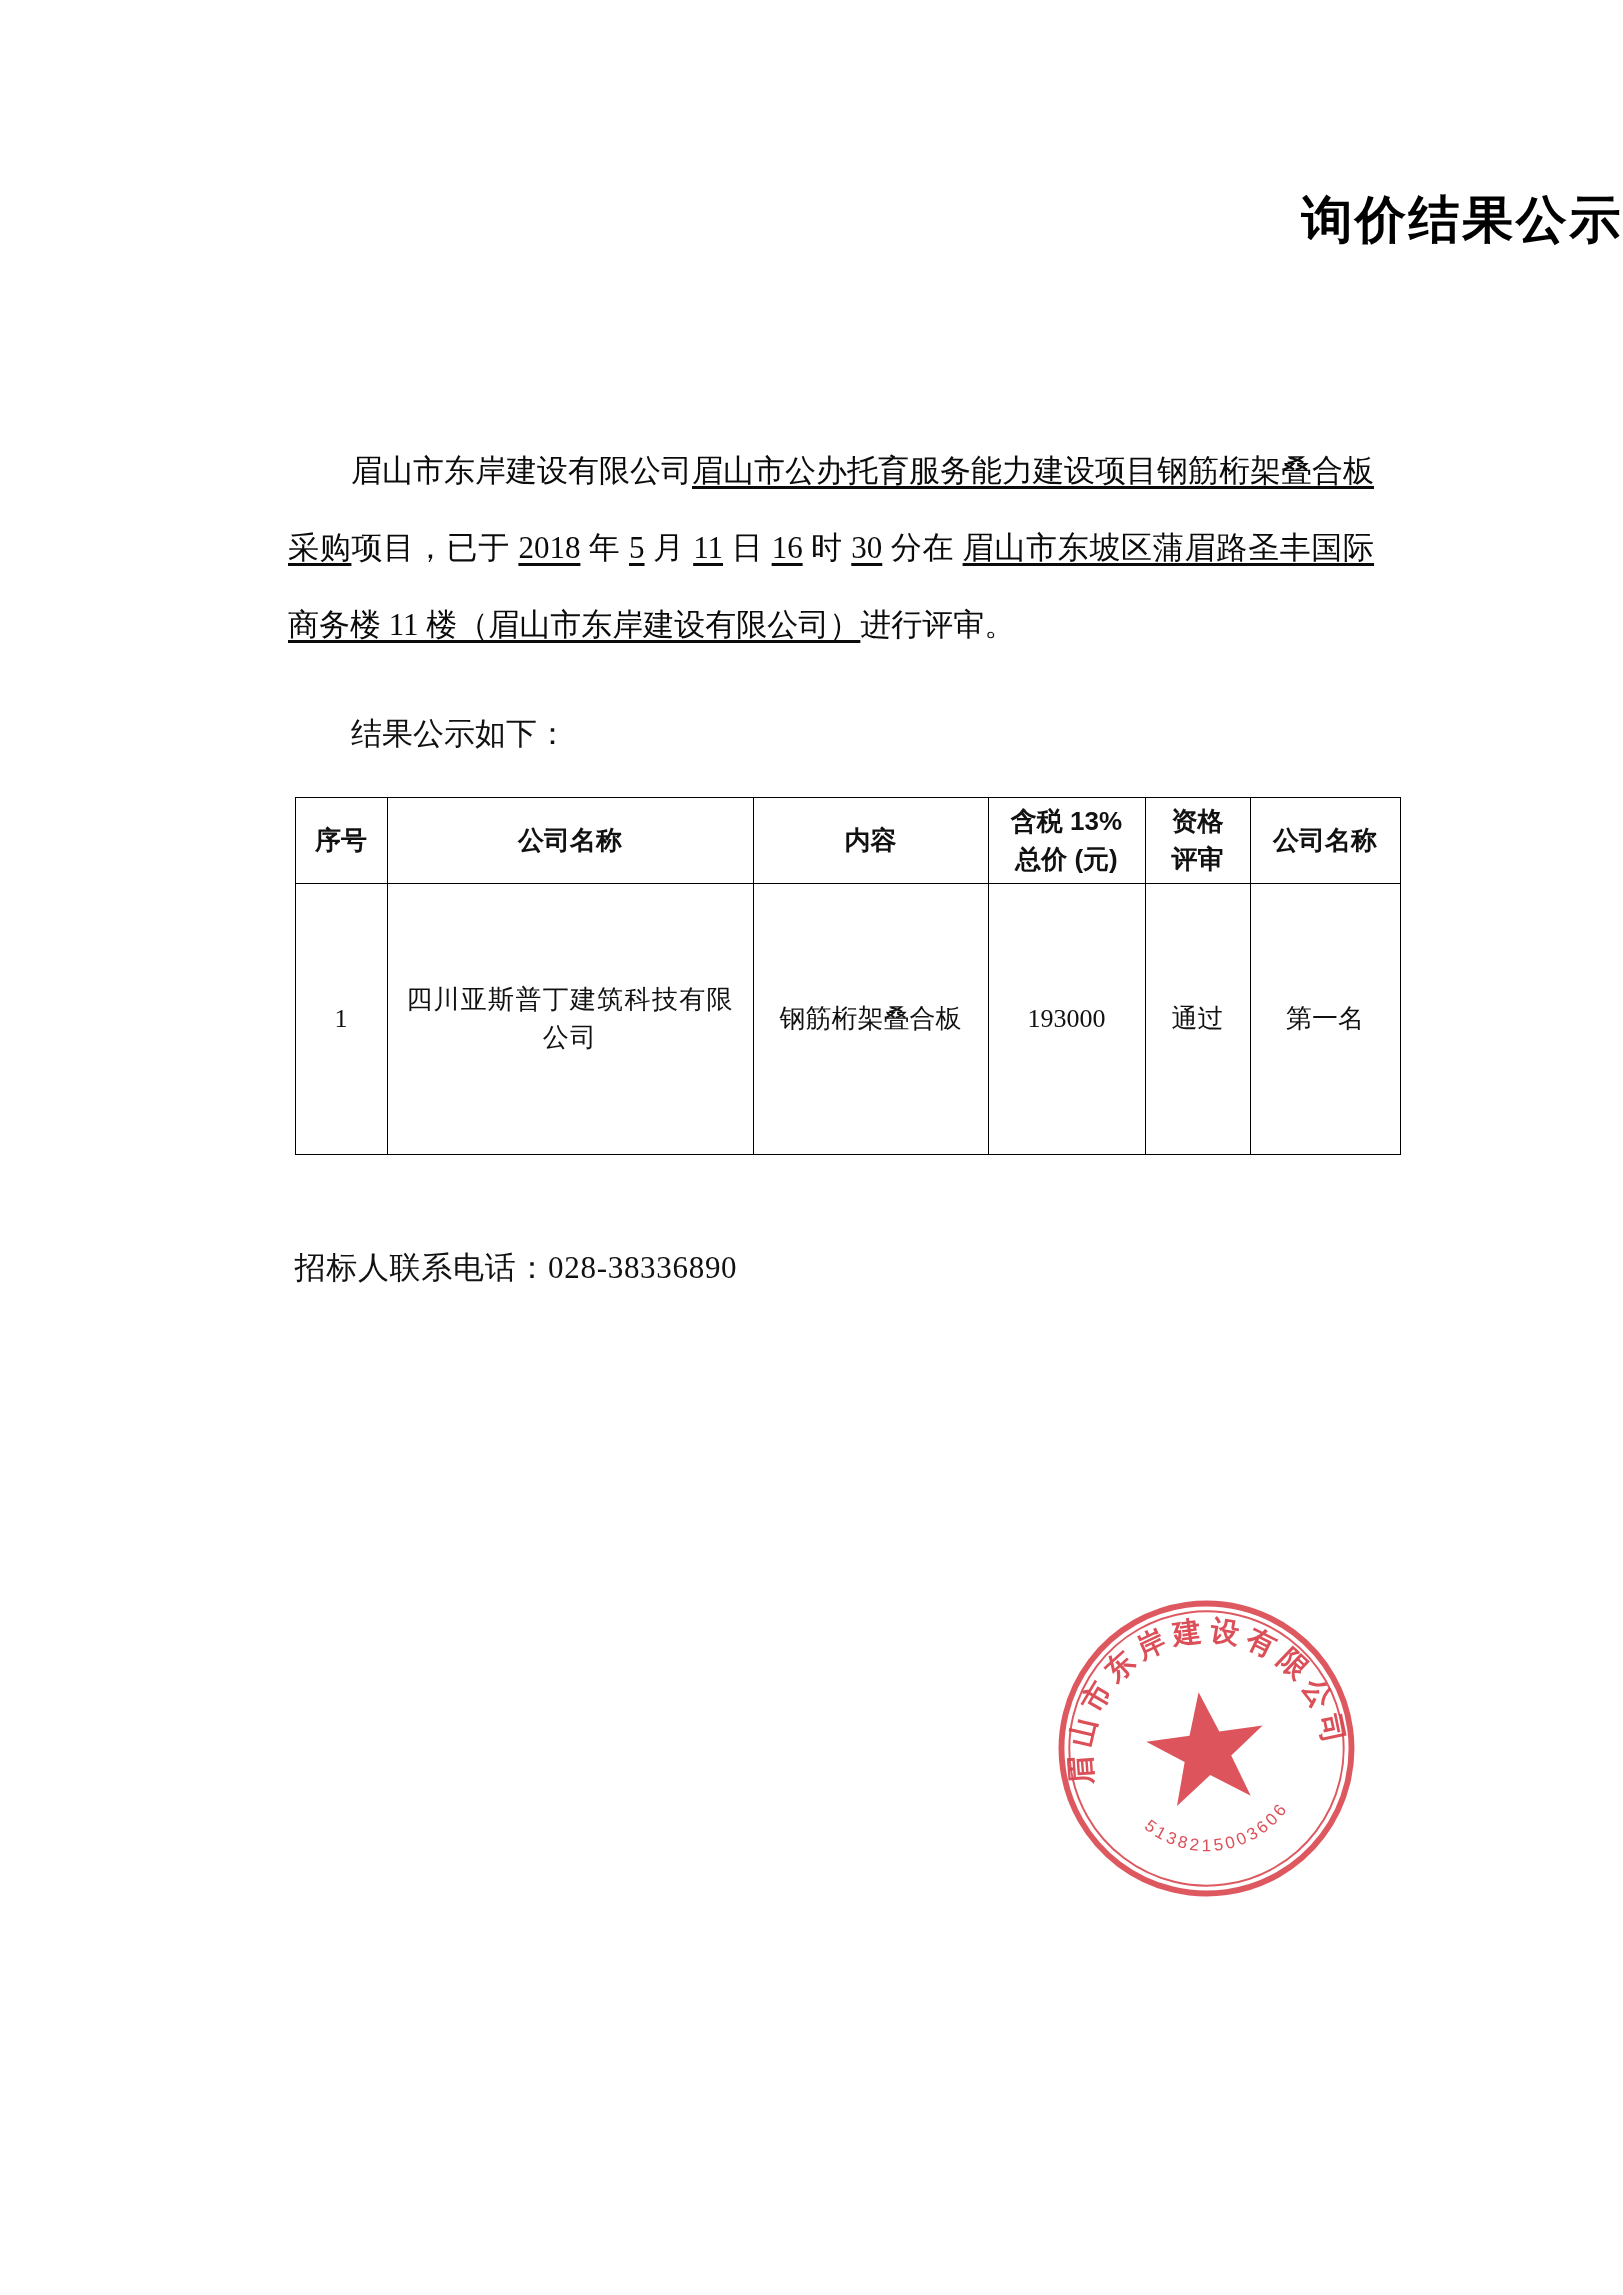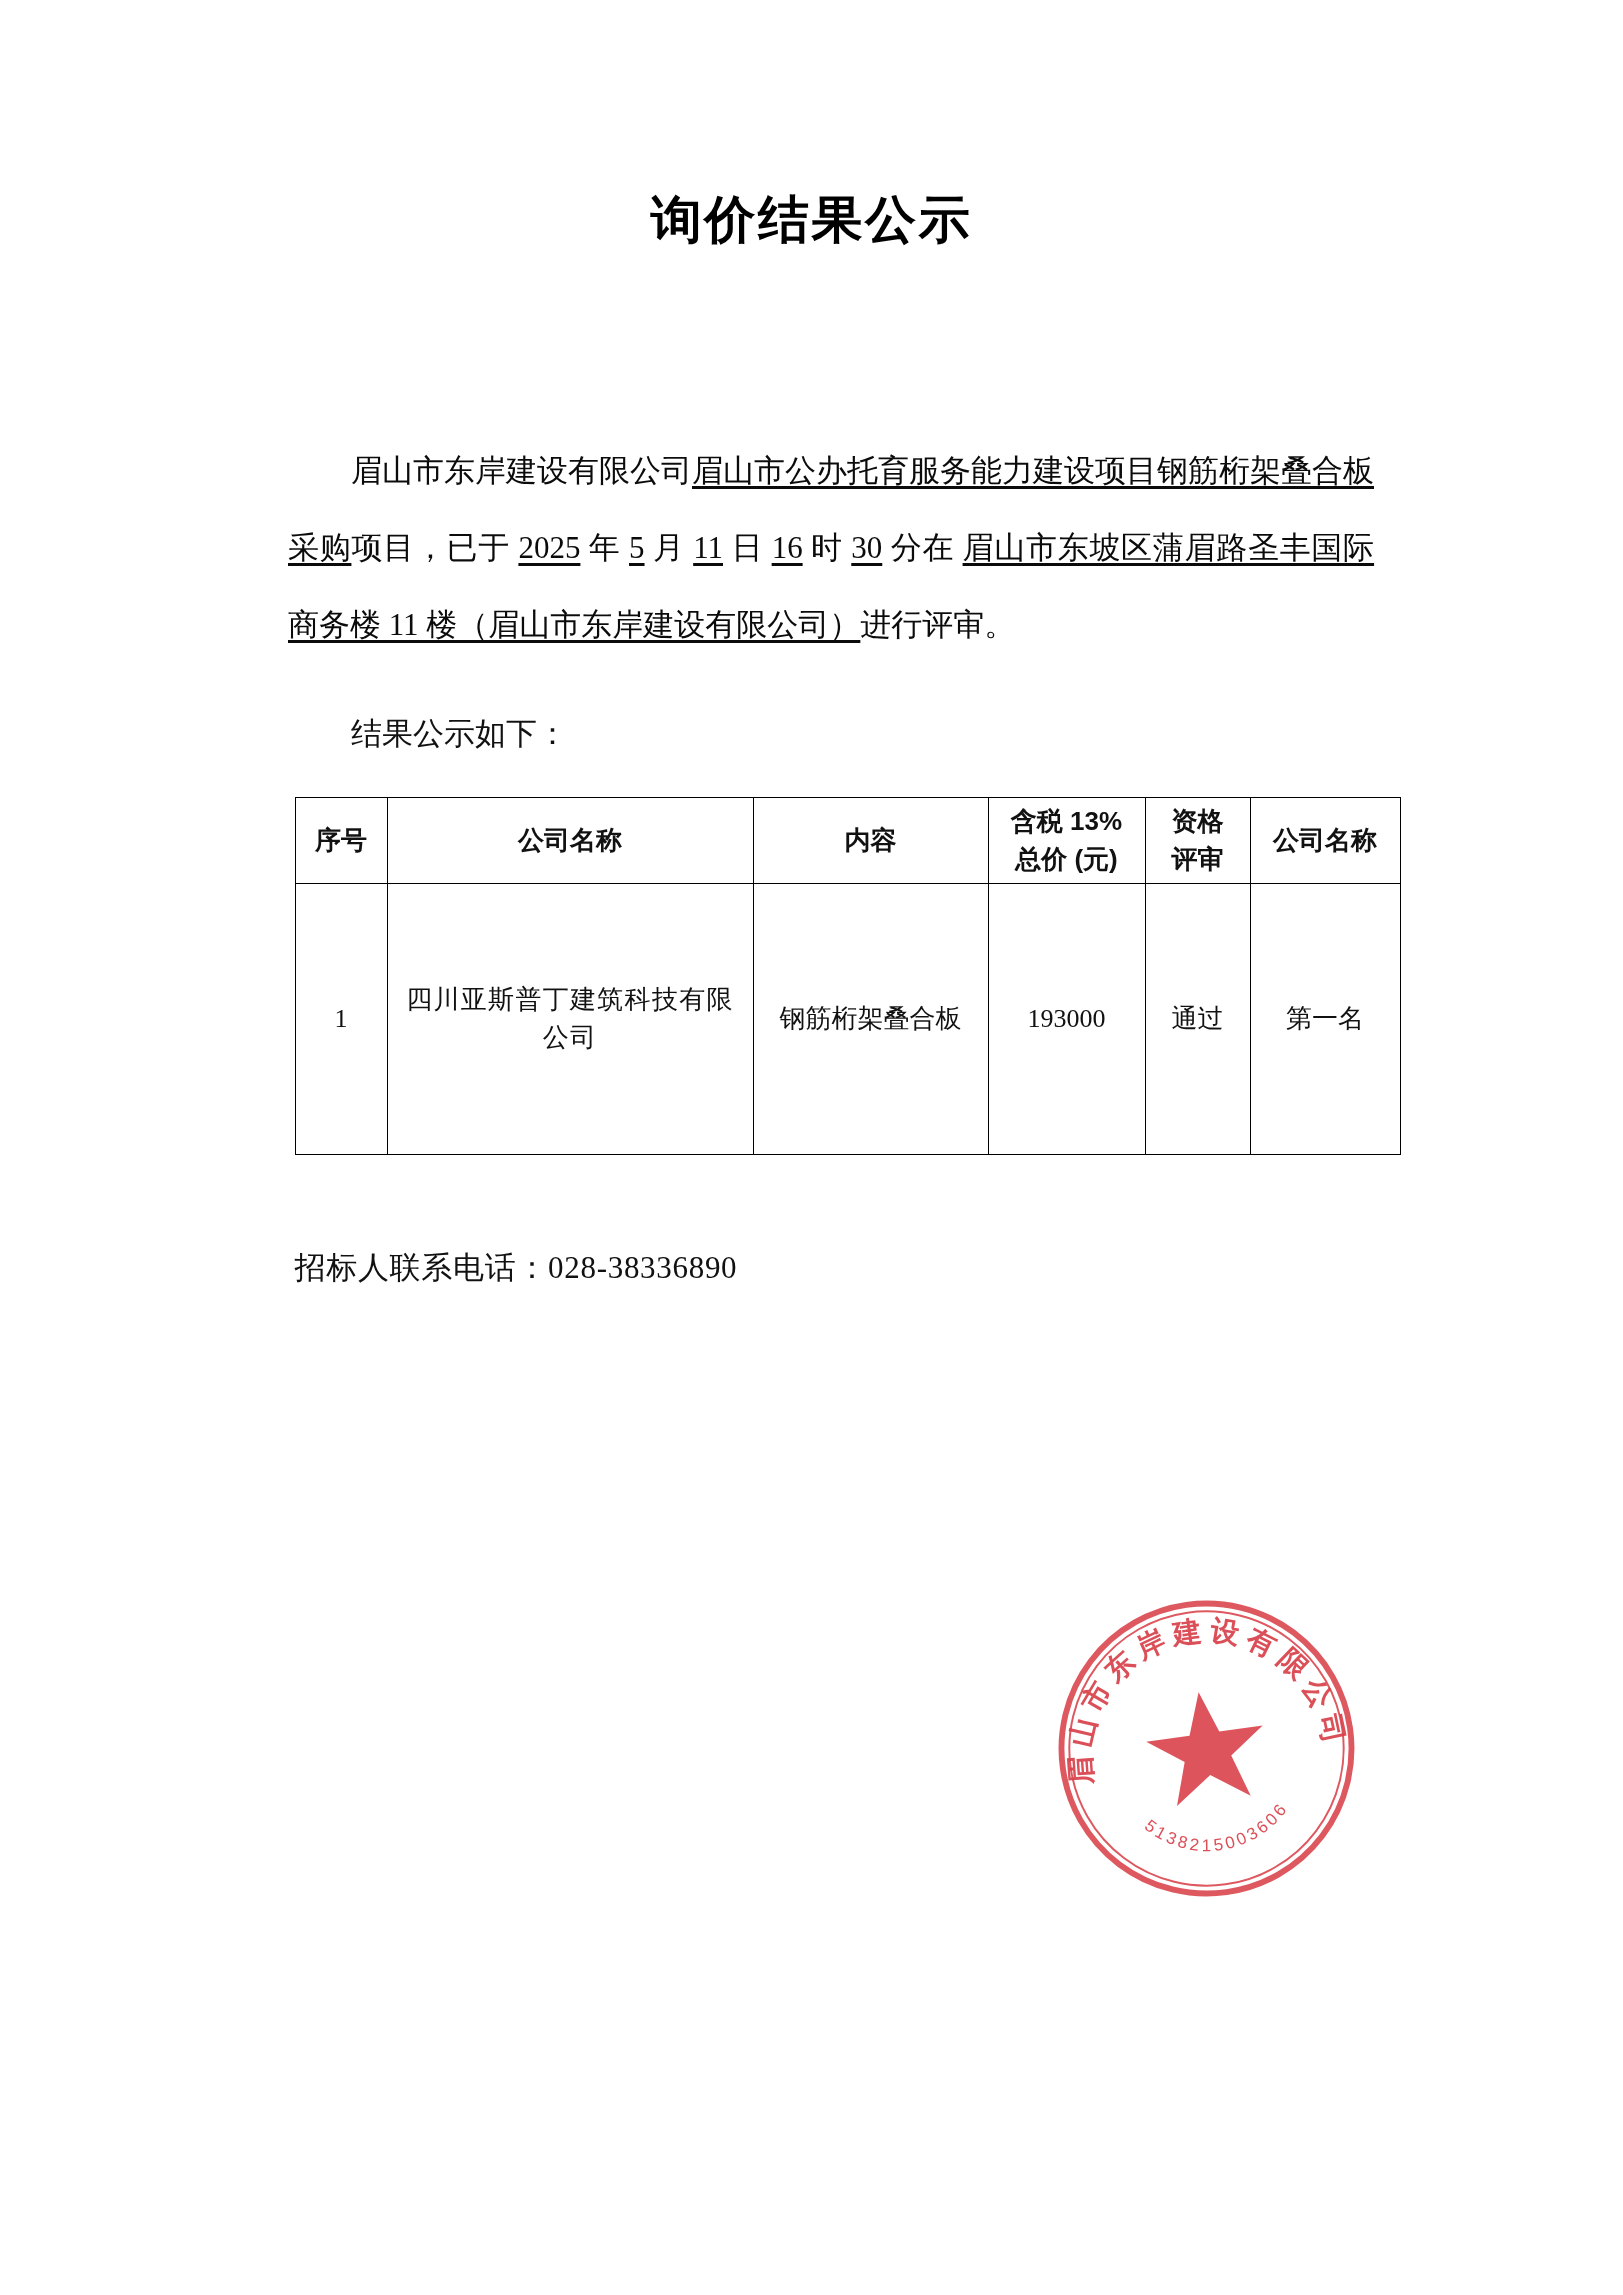--- a/index.html
+++ b/index.html
@@ -16,21 +16,21 @@
     overflow: hidden;
   }
   .page {
     position: relative;
     width: 1623px;
     height: 2295px;
     box-sizing: border-box;
     padding: 0;
   }
   .doc-title {
-    text-align: center;
+    text-align: right;
     font-family: "Liberation Sans", "DejaVu Sans", sans-serif;
     font-weight: bold;
     font-size: 51px;
     letter-spacing: 2.6px;
     margin-top: 186px;
     color: #000;
   }
   .body-block {
     margin: 0 auto;
     width: 1125px;
@@ -117,21 +117,21 @@
 </head>
 <body>
 
 <div class="page">
 
   <div class="doc-title">询价结果公示</div>
 
   <div class="body-block">
 
     <p class="para">
-      <span>眉山市东岸建设有限公司</span><span class="u">眉山市公办托育服务能力建设项目钢筋桁架叠合板采购</span><span>项目，已于 </span><span class="u">2025</span><span> 年 </span><span class="u">5</span><span> 月 </span><span class="u">11</span><span> 日 </span><span class="u">16</span><span> 时 </span><span class="u">30</span><span> 分在 </span><span class="u">眉山市东坡区蒲眉路圣丰国际商务楼 11 楼（眉山市东岸建设有限公司）</span><span>进行评审。</span>
+      <span>眉山市东岸建设有限公司</span><span class="u">眉山市公办托育服务能力建设项目钢筋桁架叠合板采购</span><span>项目，已于 </span><span class="u">2018</span><span> 年 </span><span class="u">5</span><span> 月 </span><span class="u">11</span><span> 日 </span><span class="u">16</span><span> 时 </span><span class="u">30</span><span> 分在 </span><span class="u">眉山市东坡区蒲眉路圣丰国际商务楼 11 楼（眉山市东岸建设有限公司）</span><span>进行评审。</span>
     </p>
 
     <p class="para2">结果公示如下：</p>
 
     <table class="result">
       <colgroup>
         <col class="col-no">
         <col class="col-company">
         <col class="col-content">
         <col class="col-price">

